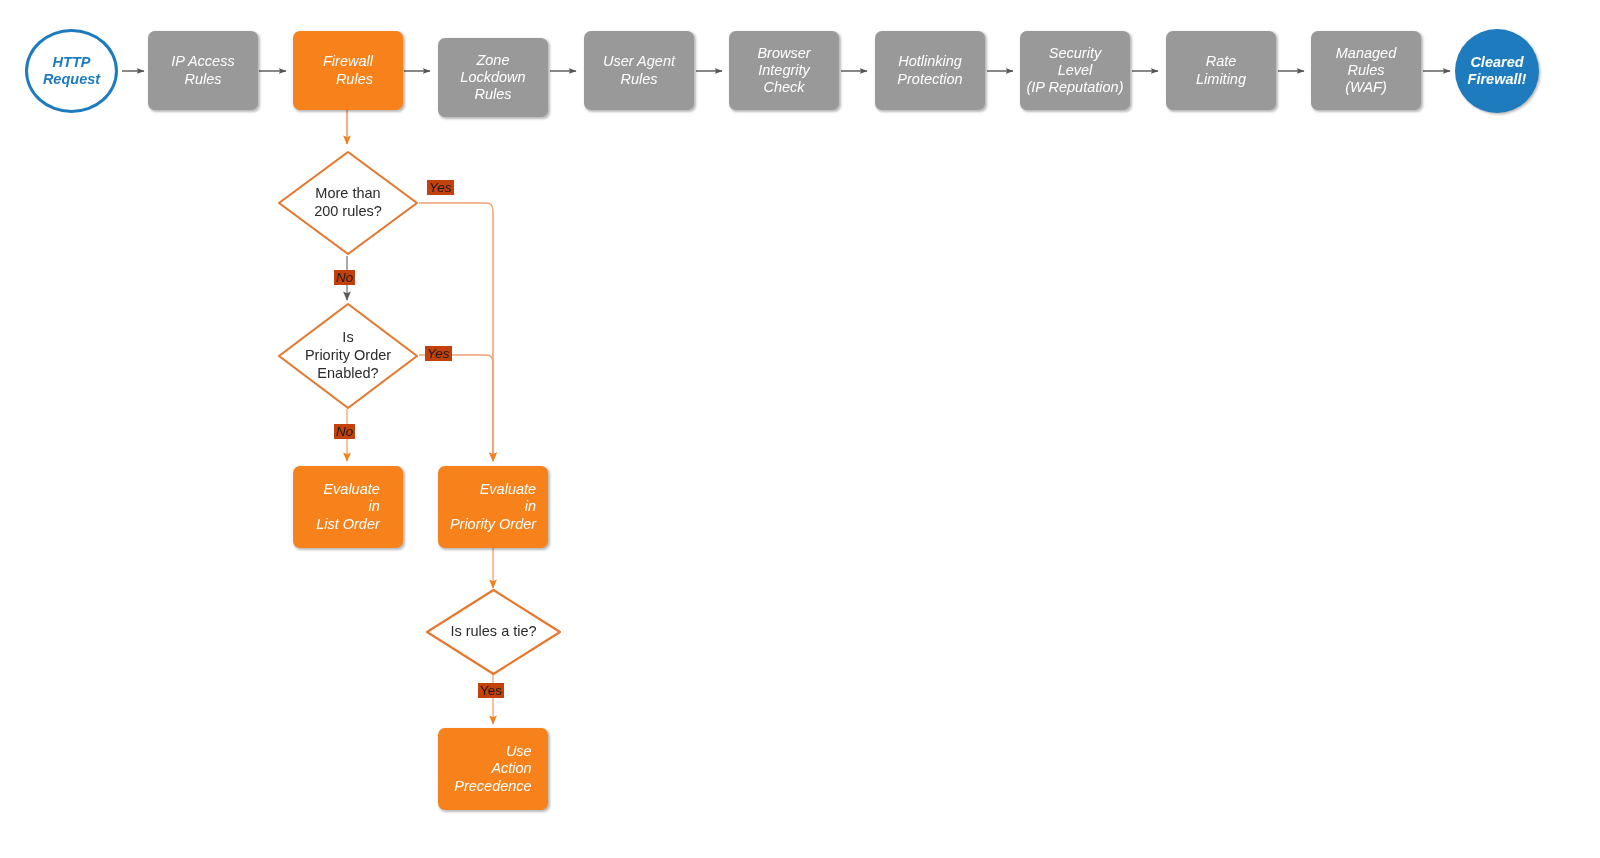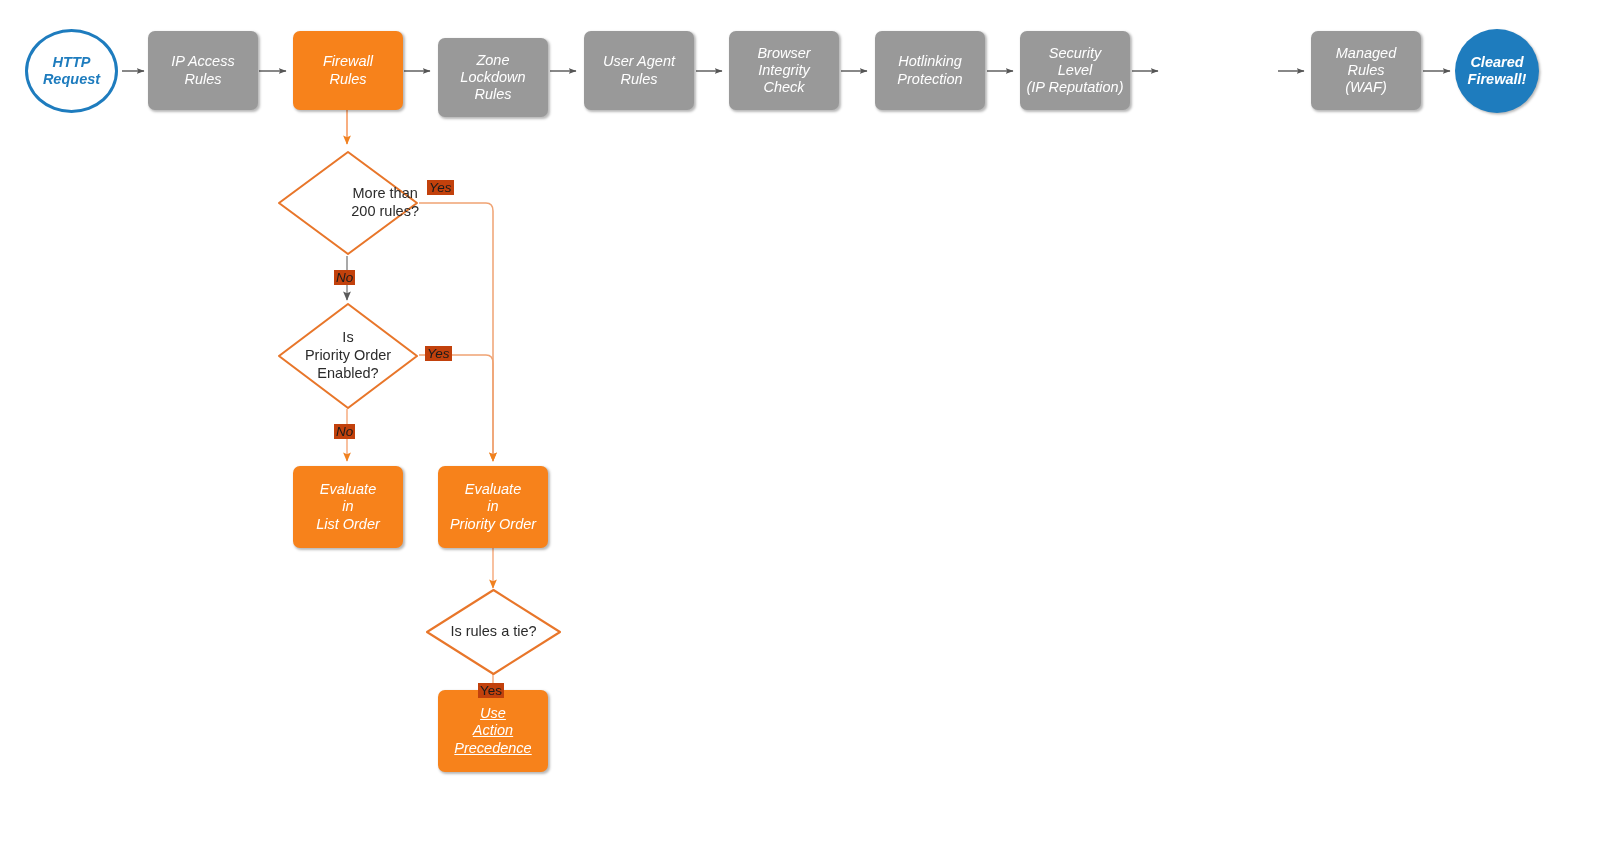--- a/index.html
+++ b/index.html
@@ -35,21 +35,21 @@
     line-height: 1.18;
   }
   .proc {
     border-radius: 7px;
     font-style: italic;
     font-size: 14.5px;
     color: #ffffff;
     box-shadow: 1.5px 1.5px 2.5px rgba(0,0,0,0.28);
   }
   .proc.gray { background: #999999; }
-  .proc.orange { background: #F7821B; }
+  .proc.orange { background: #F7821B; text-align: right; }
   .term {
     border-radius: 50%;
     font-style: italic;
     font-weight: bold;
     font-size: 14.5px;
   }
   .term.start {
     background: #ffffff;
     border: 3.5px solid #1E7CBE;
     color: #1E7CBE;
@@ -172,33 +172,37 @@
     <span style="white-space:pre-line;">Hotlinking
 Protection</span>
   </div>
 
   <div class="node proc gray" style="left:1020px; top:31px; width:110px; height:79px;">
     <span style="white-space:pre-line;">Security
 Level
 (IP Reputation)</span>
   </div>
 
+  <div class="node proc gray" style="left:1166px; top:31px; width:110px; height:79px;">
+    <span style="white-space:pre-line;">Rate
+Limiting</span>
+  </div>
 
   <div class="node proc gray" style="left:1311px; top:31px; width:110px; height:79px;">
     <span style="white-space:pre-line;">Managed
 Rules
 (WAF)</span>
   </div>
 
   <div class="node term end" style="left:1455px; top:29px; width:84px; height:84px;text-align:center;">
     <span style="white-space:pre-line;">Cleared
 Firewall!</span>
   </div>
 
-  <div class="node decision" style="left:277px; top:150px; width:142px; height:106px;justify-content:flex-end;">
+  <div class="node decision" style="left:277px; top:150px; width:142px; height:106px;">
     <svg class="dshape" viewBox="0 0 142 106" preserveAspectRatio="none">
       <polygon points="71,2 140,53 71,104 2,53" fill="#ffffff" stroke="#E8762A" stroke-width="2.1" stroke-linejoin="round"></polygon>
     </svg>
     <span class="dlabel" style="white-space:pre-line;">More than
 200 rules?</span>
   </div>
 
   <div class="node decision" style="left:277px; top:302px; width:142px; height:108px;">
     <svg class="dshape" viewBox="0 0 142 108" preserveAspectRatio="none">
       <polygon points="71,2 140,54 71,106 2,54" fill="#ffffff" stroke="#E8762A" stroke-width="2.1" stroke-linejoin="round"></polygon>
@@ -220,21 +224,21 @@
 in
 List Order</span>
   </div>
 
   <div class="node proc orange" style="left:438px; top:466px; width:110px; height:82px;">
     <span style="white-space:pre-line;">Evaluate
 in
 Priority Order</span>
   </div>
 
-  <div class="node proc orange" style="left:438px; top:690px; width:110px; height:82px;text-decoration:underline;">
+  <div class="node proc orange" style="left:438px; top:728px; width:110px; height:82px;">
     <span style="white-space:pre-line;">Use
 Action
 Precedence</span>
   </div>
 
   <div class="edge-label" style="left:427px; top:180px;">Yes</div>
 
   <div class="edge-label" style="left:334px; top:270px;">No</div>
 
   <div class="edge-label" style="left:425px; top:346px;">Yes</div>

